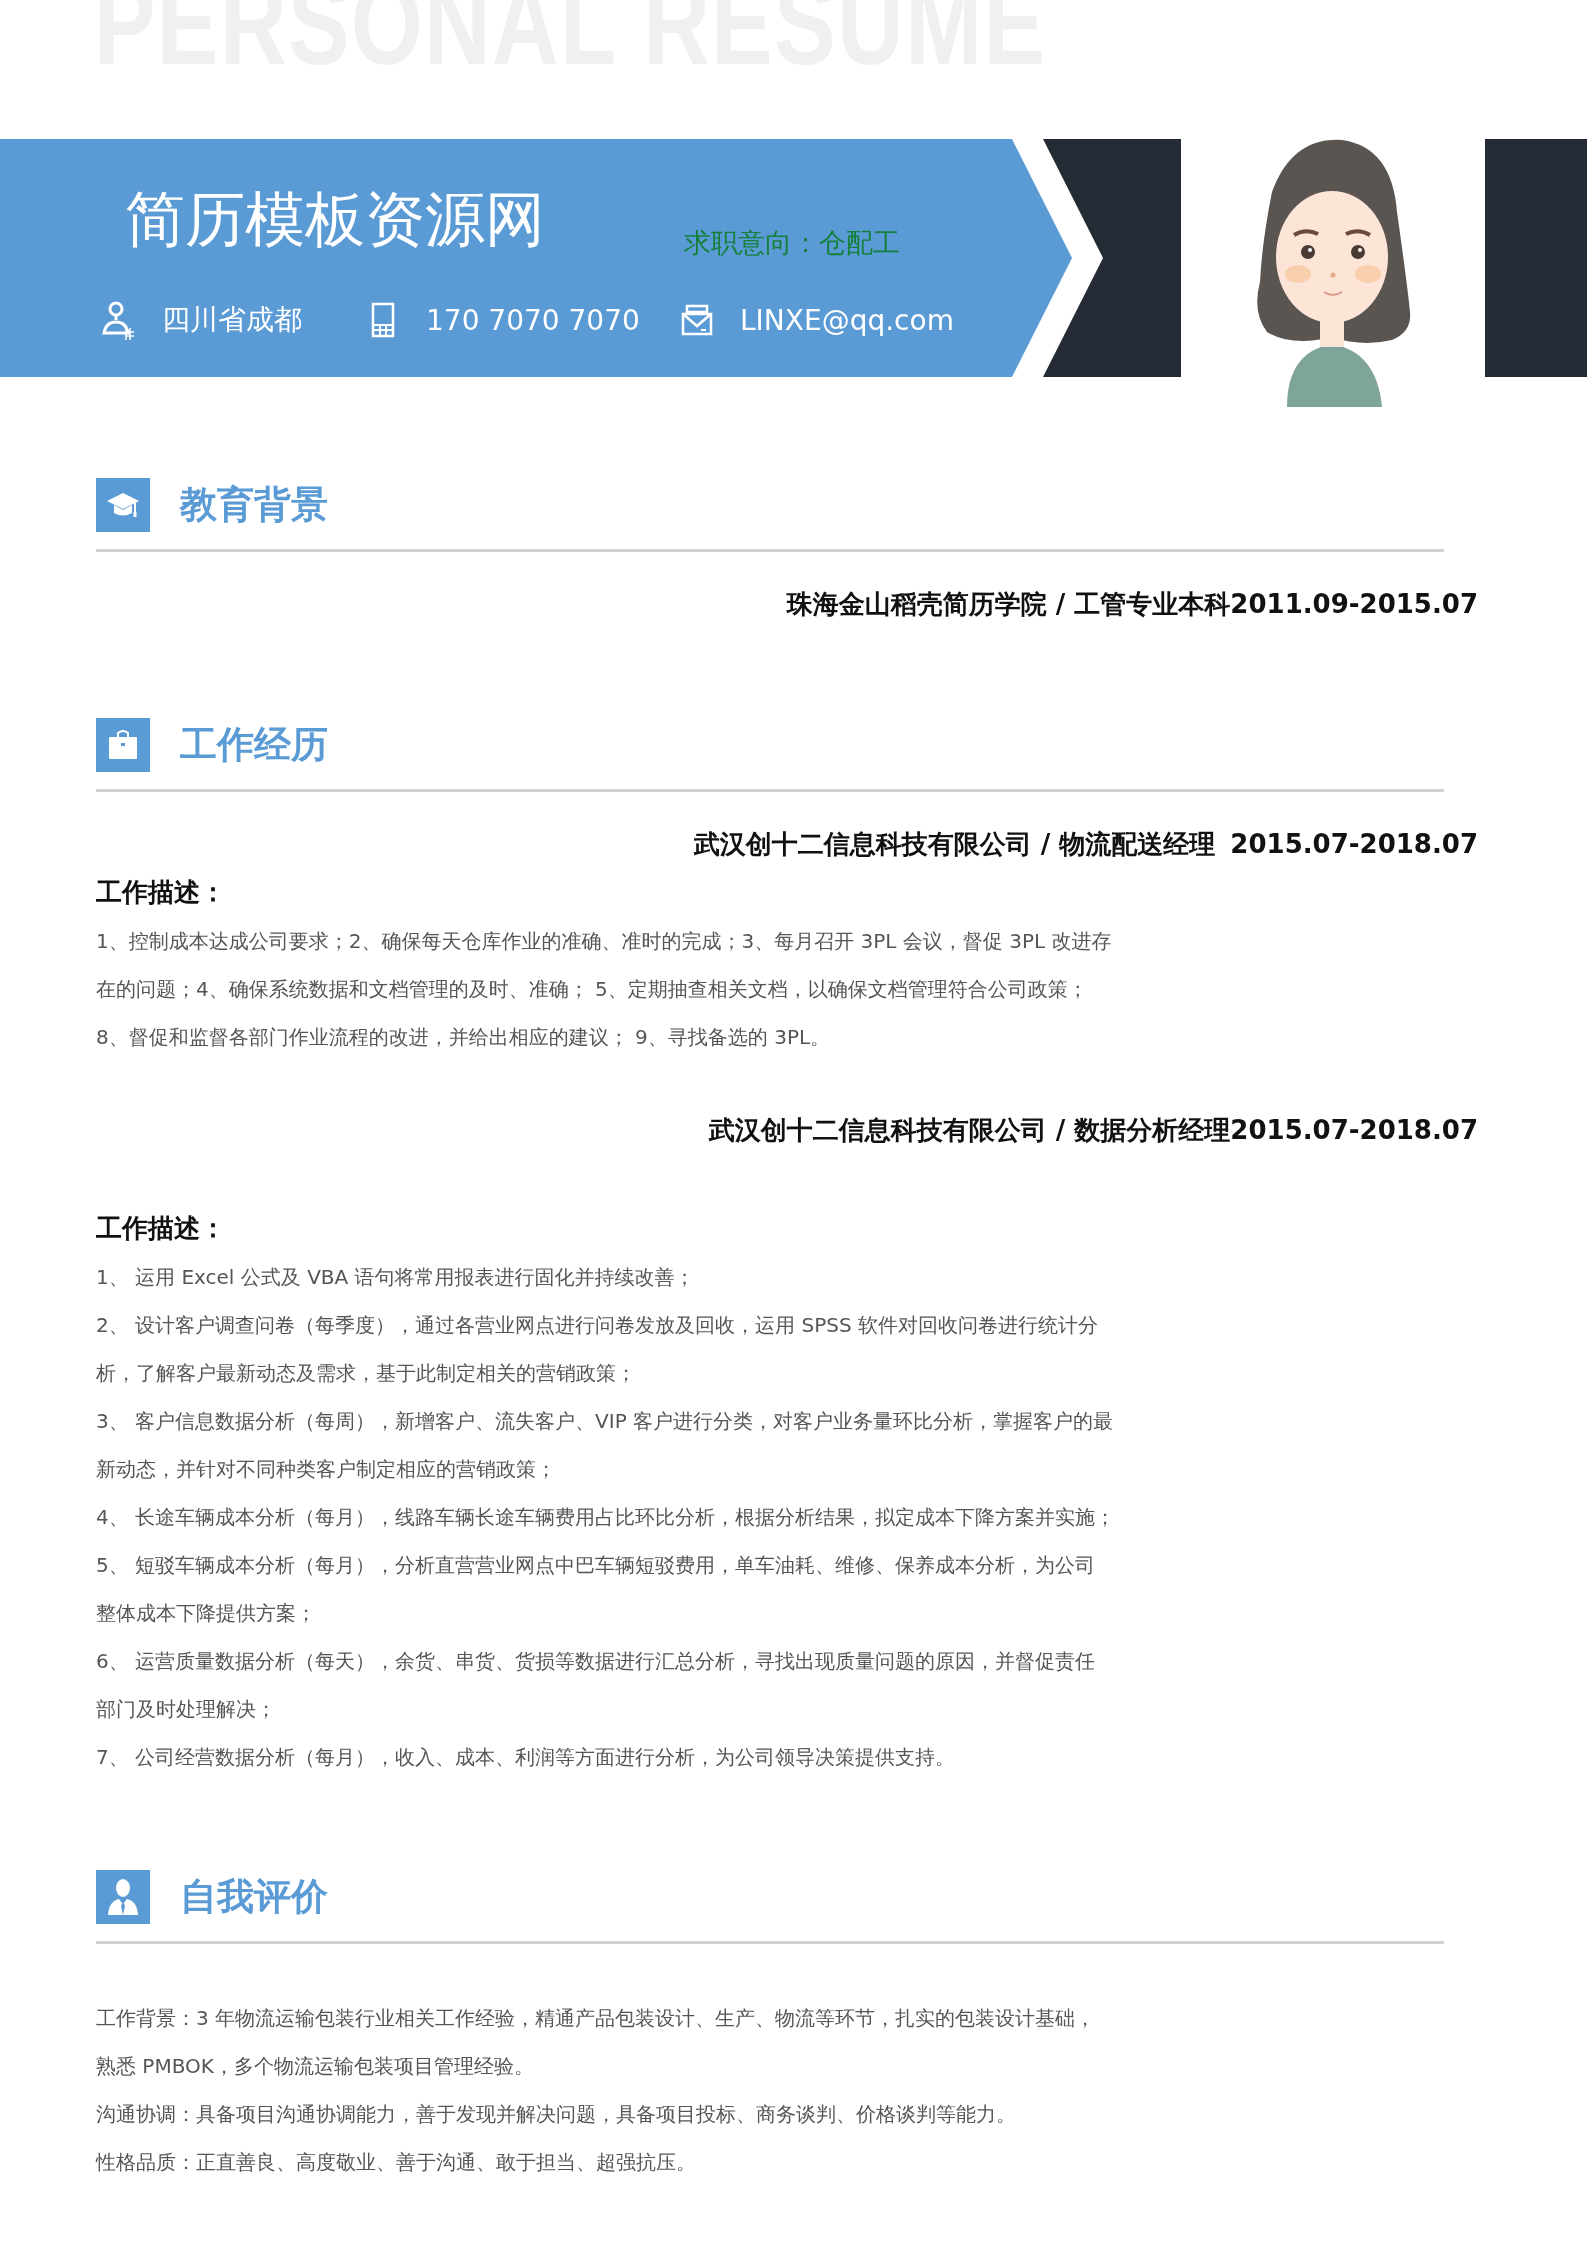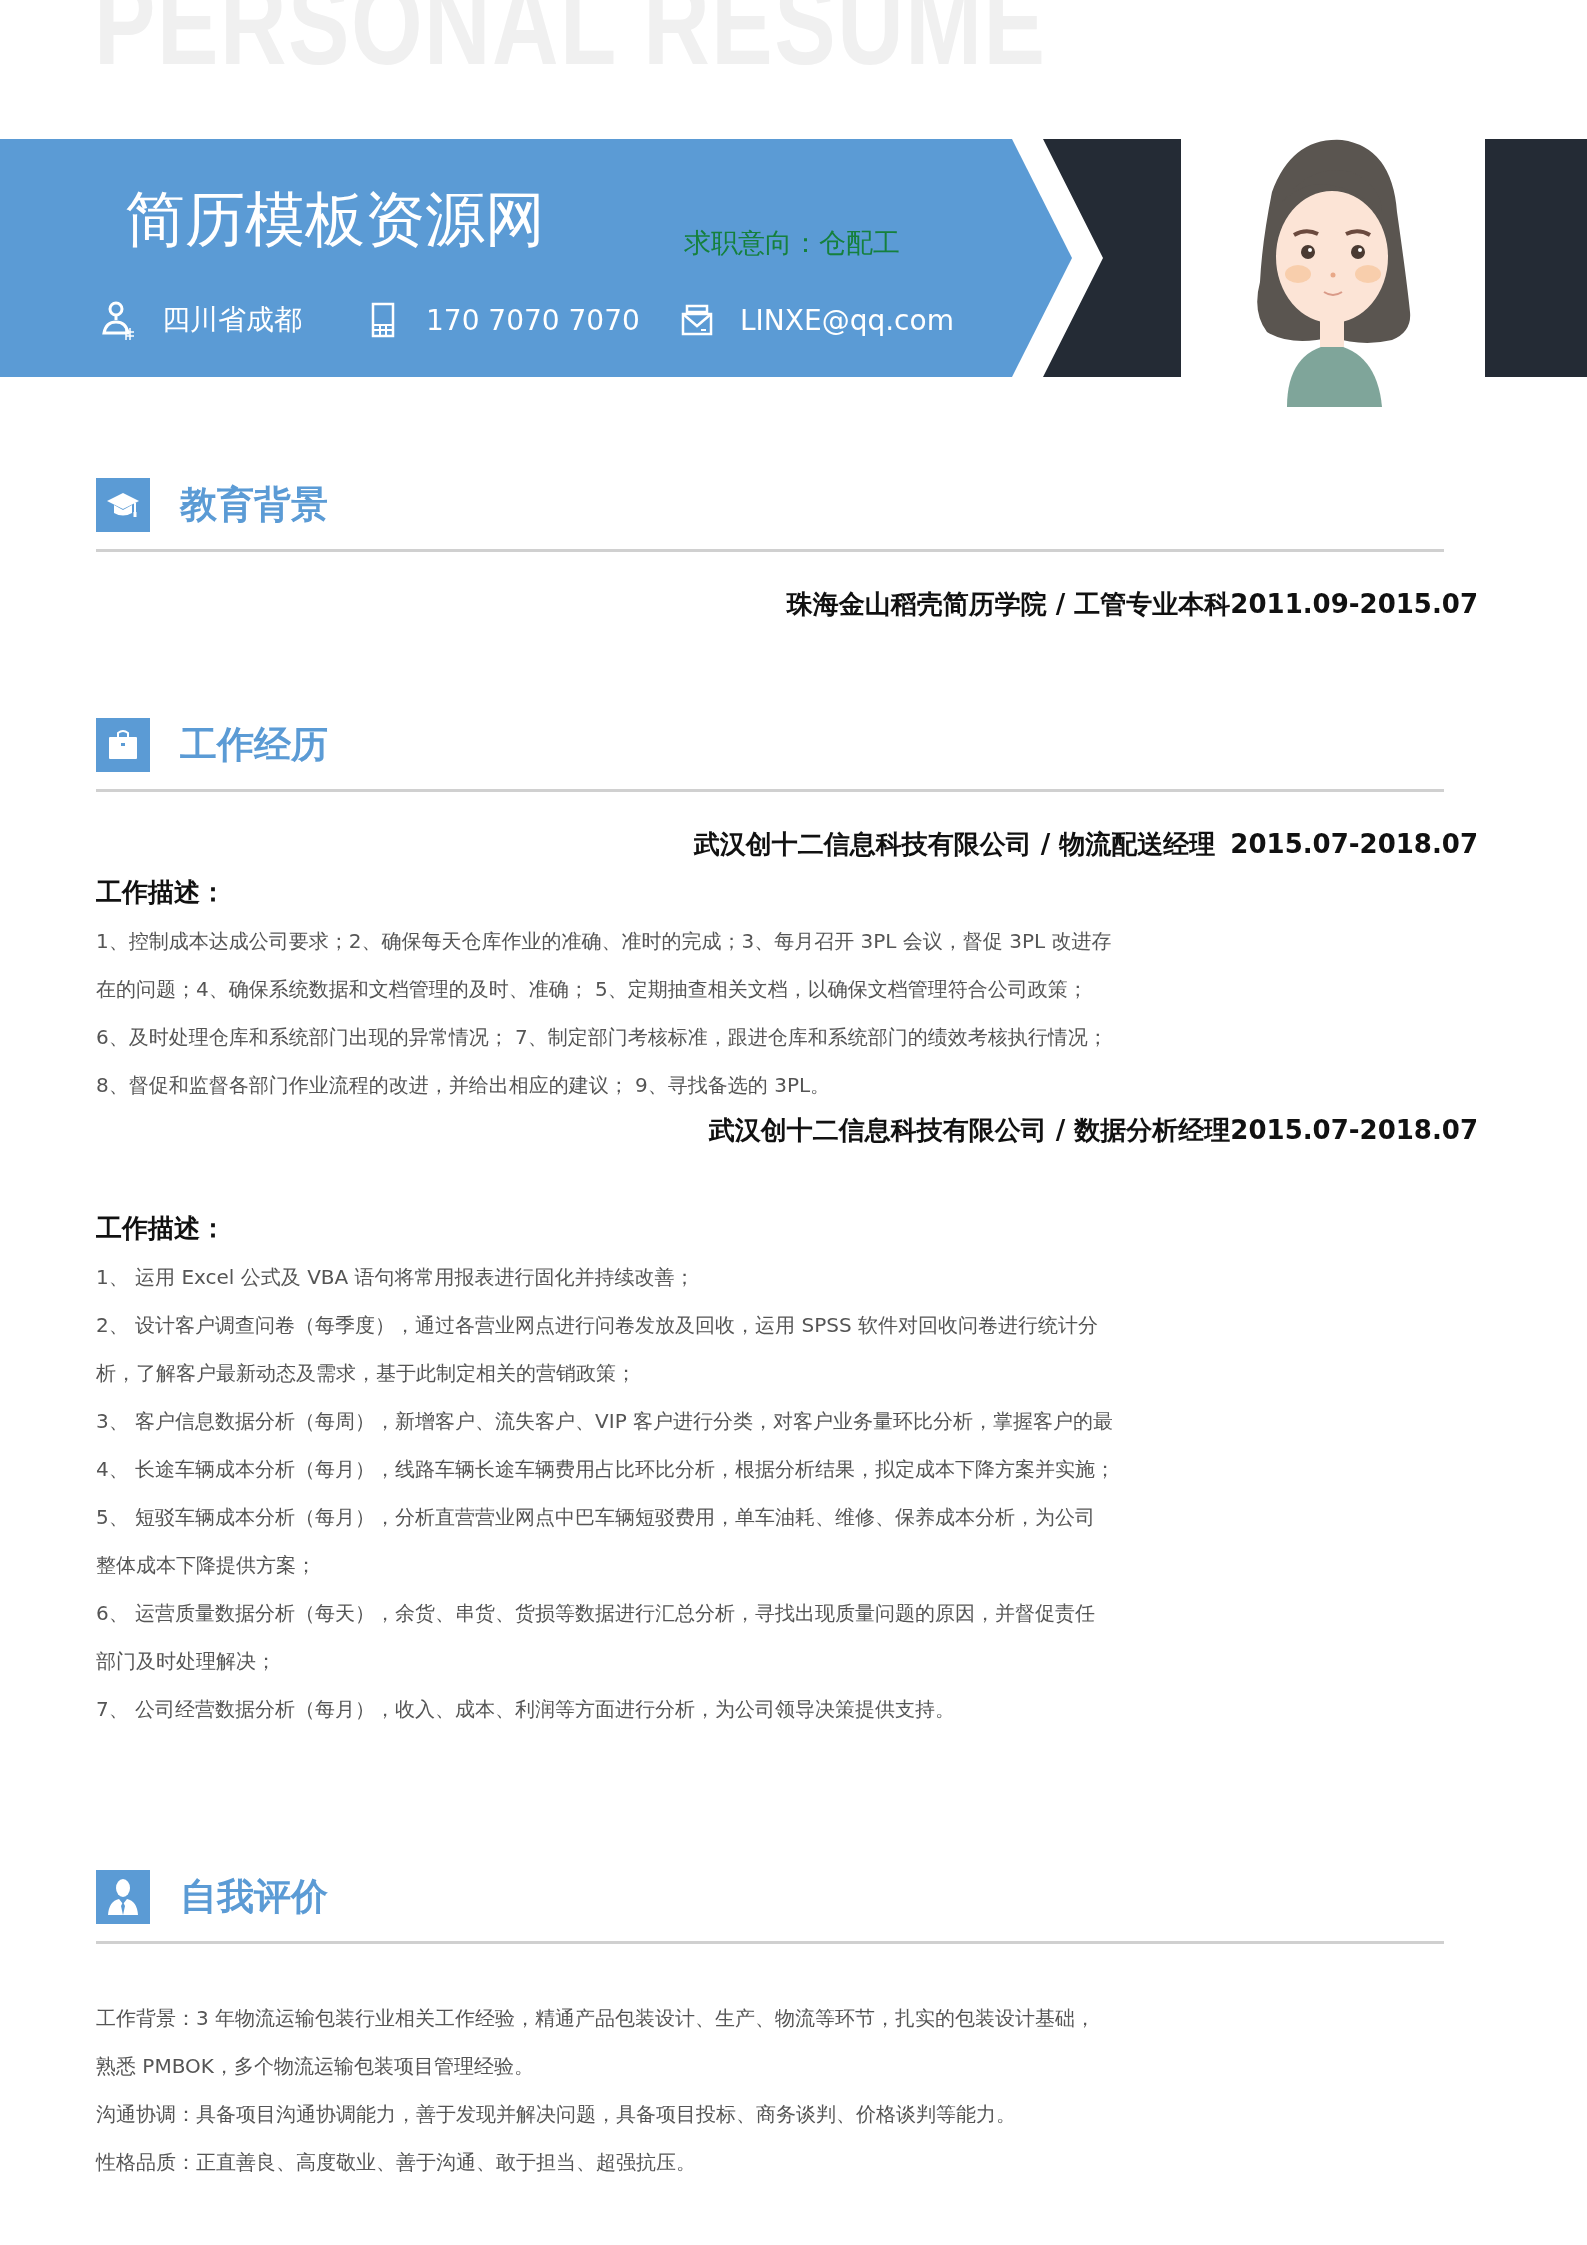--- a/index.html
+++ b/index.html
@@ -155,34 +155,34 @@
 </div>
 
 <div class="row-title" style="top:826px;gap:15px;">
   <span>武汉创十二信息科技有限公司 / 物流配送经理</span>
   <span>2015.07-2018.07</span>
 </div>
 <div class="label" style="top:874px;">工作描述：</div>
 <div class="para" style="top:917px;">
   <div>1、控制成本达成公司要求；2、确保每天仓库作业的准确、准时的完成；3、每月召开 3PL 会议，督促 3PL 改进存</div>
   <div>在的问题；4、确保系统数据和文档管理的及时、准确；  5、定期抽查相关文档，以确保文档管理符合公司政策；</div>
-  <div>6、及时处理仓库和系统部门出现的异常情况；  7、制定部门考核标准，跟进仓库和系统部门的绩效考核执行情况；</div>
   <div>8、督促和监督各部门作业流程的改进，并给出相应的建议；  9、寻找备选的 3PL。</div>
 </div>
 
 <div class="row-title" style="top:1112px;">
   <span>武汉创十二信息科技有限公司 / 数据分析经理</span>
   <span>2015.07-2018.07</span>
 </div>
 <div class="label" style="top:1210px;">工作描述：</div>
 <div class="para" style="top:1253px;">
   <div>1、  运用 Excel 公式及 VBA 语句将常用报表进行固化并持续改善；</div>
   <div>2、  设计客户调查问卷（每季度），通过各营业网点进行问卷发放及回收，运用 SPSS 软件对回收问卷进行统计分</div>
   <div>析，了解客户最新动态及需求，基于此制定相关的营销政策；</div>
   <div>3、  客户信息数据分析（每周），新增客户、流失客户、VIP 客户进行分类，对客户业务量环比分析，掌握客户的最</div>
+  <div>新动态，并针对不同种类客户制定相应的营销政策；</div>
   <div>4、  长途车辆成本分析（每月），线路车辆长途车辆费用占比环比分析，根据分析结果，拟定成本下降方案并实施；</div>
   <div>5、  短驳车辆成本分析（每月），分析直营营业网点中巴车辆短驳费用，单车油耗、维修、保养成本分析，为公司</div>
   <div>整体成本下降提供方案；</div>
   <div>6、  运营质量数据分析（每天），余货、串货、货损等数据进行汇总分析，寻找出现质量问题的原因，并督促责任</div>
   <div>部门及时处理解决；</div>
   <div>7、  公司经营数据分析（每月），收入、成本、利润等方面进行分析，为公司领导决策提供支持。</div>
 </div>
 
 <div class="section-head" style="top:1870px;">
   <div class="sec-icon">

